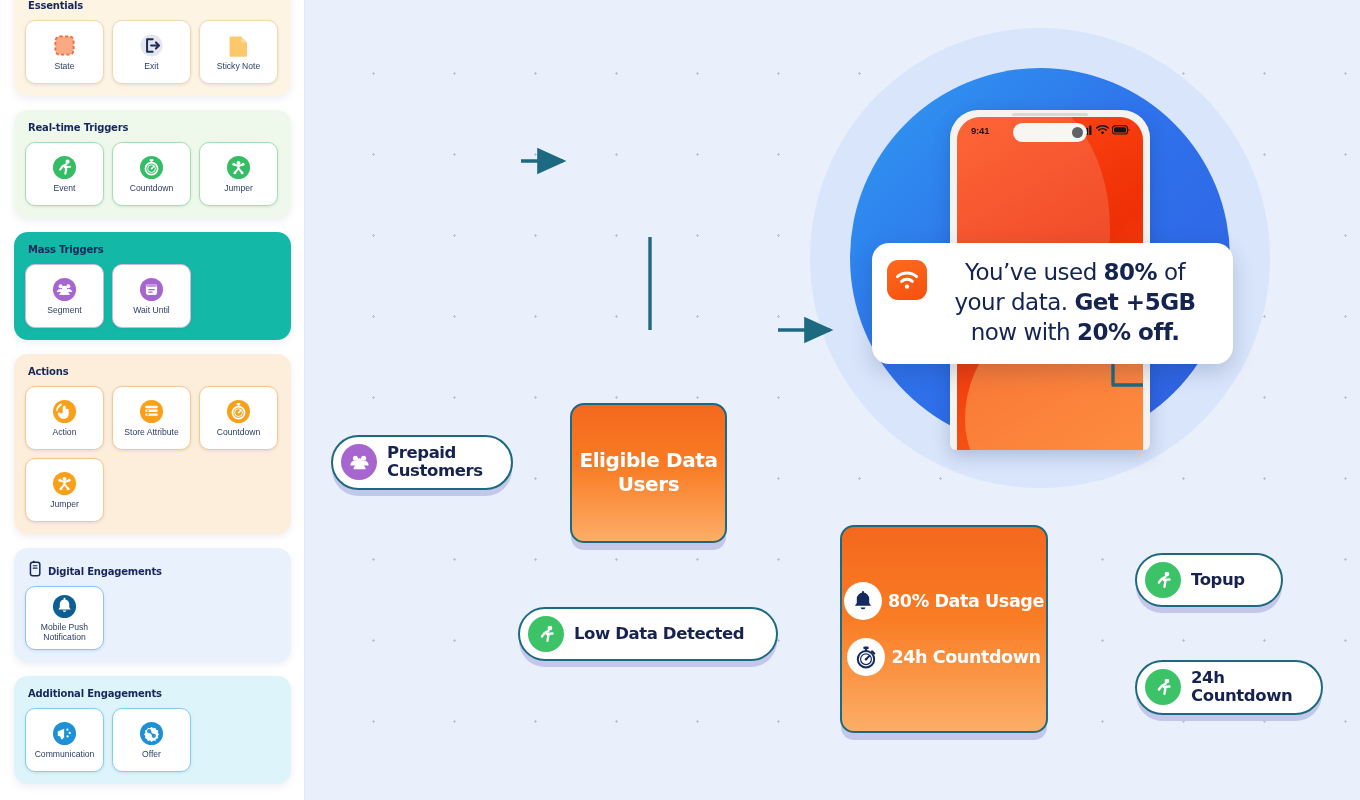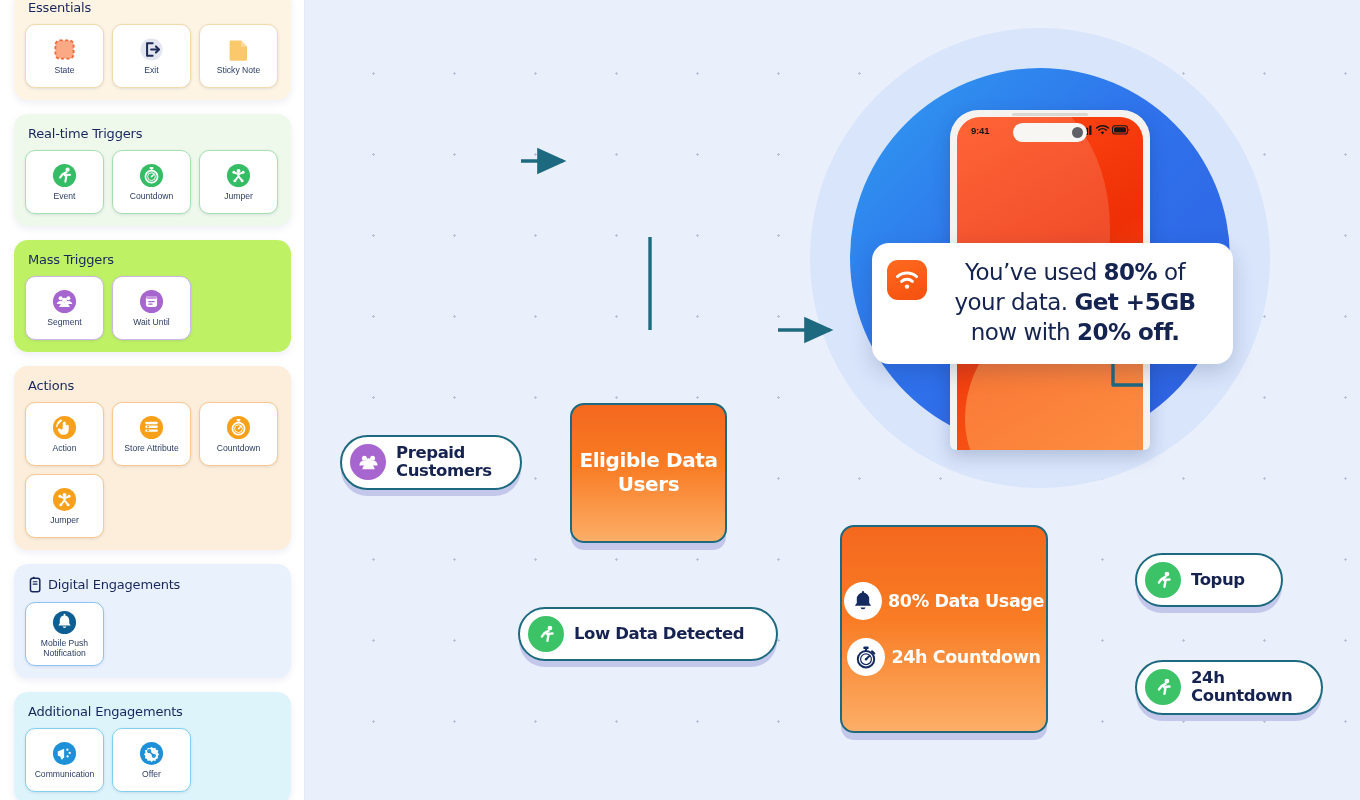--- a/index.html
+++ b/index.html
@@ -25,33 +25,33 @@
   .sidebar-scroll { position: absolute; top: -12px; left: 14px; width: 277px; }
 
   .palette-group {
     border-radius: 14px;
     padding: 10px 11px 12px 11px;
     margin-bottom: 14px;
     box-shadow: 0 3px 7px rgba(120,135,175,0.13);
   }
   .pg-essentials   { background: #fdf4e4; }
   .pg-realtime     { background: #eef9ec; }
-  .pg-mass         { background: #bef264; }
+  .pg-mass         { background: #14b8a6; }
   .pg-actions      { background: #fdeedb; }
   .pg-digital      { background: #e9f1fd; }
   .pg-additional   { background: #ddf4fb; }
 
   .pg-title {
     font-family: "DejaVu Sans", sans-serif;
-    font-size: 13px;
-    font-weight: normal;
+    font-size: 10px;
+    font-weight: bold;
     color: #17275c;
     letter-spacing: -0.2px;
     margin: 2px 0 9px 3px;
-    display: flex; align-items: center; gap: 5px;
+    display: flex; align-items: flex-end; gap: 5px;
   }
   .pg-cards { display: flex; flex-wrap: wrap; gap: 8px; }
 
   .pcard {
     width: 79px; height: 64px;
     background: #ffffff;
     border-radius: 10px;
     display: flex; flex-direction: column;
     align-items: center; justify-content: center;
     gap: 3px;
@@ -518,21 +518,21 @@
           <svg width="24" height="19" viewBox="0 0 24 19">
             <circle cx="12" cy="15.6" r="2.2" fill="#fff"></circle>
             <path d="M6.6 10.4 a8 8 0 0 1 10.8 0" stroke="#fff" stroke-width="2.9" fill="none" stroke-linecap="round"></path>
             <path d="M2.4 5.6 a14.6 14.6 0 0 1 19.2 0" stroke="#fff" stroke-width="2.9" fill="none" stroke-linecap="round"></path>
           </svg>
         </div>
         <div class="notif-text" id="notif-text"><span>You’ve used </span><b>80%</b><span> of your data. </span><b>Get +5GB</b><span> now with </span><b>20% off.</b></div>
       </div>
     </div>
 
-    <div class="node" style="left:35px; top:435px;">
+    <div class="node" style="left:26px; top:435px;">
       <div class="pill" style="width:182px;">
         <span class="pill-ico ico-purple">
           <svg width="21" height="16" viewBox="0 0 21 16">
             <circle cx="6.4" cy="4.2" r="2.5" fill="#fff"></circle>
             <circle cx="14.6" cy="4.2" r="2.5" fill="#fff"></circle>
             <circle cx="10.5" cy="7.1" r="2.9" fill="#fff"></circle>
             <path d="M1.4 11.4 a5 5 0 0 1 10 0 Z" fill="#fff"></path>
             <path d="M9.6 11.4 a5 5 0 0 1 10 0 Z" fill="#fff"></path>
             <path d="M4.3 15.2 a6.3 6.3 0 0 1 12.4 0 Z" fill="#fff"></path>
           </svg>

